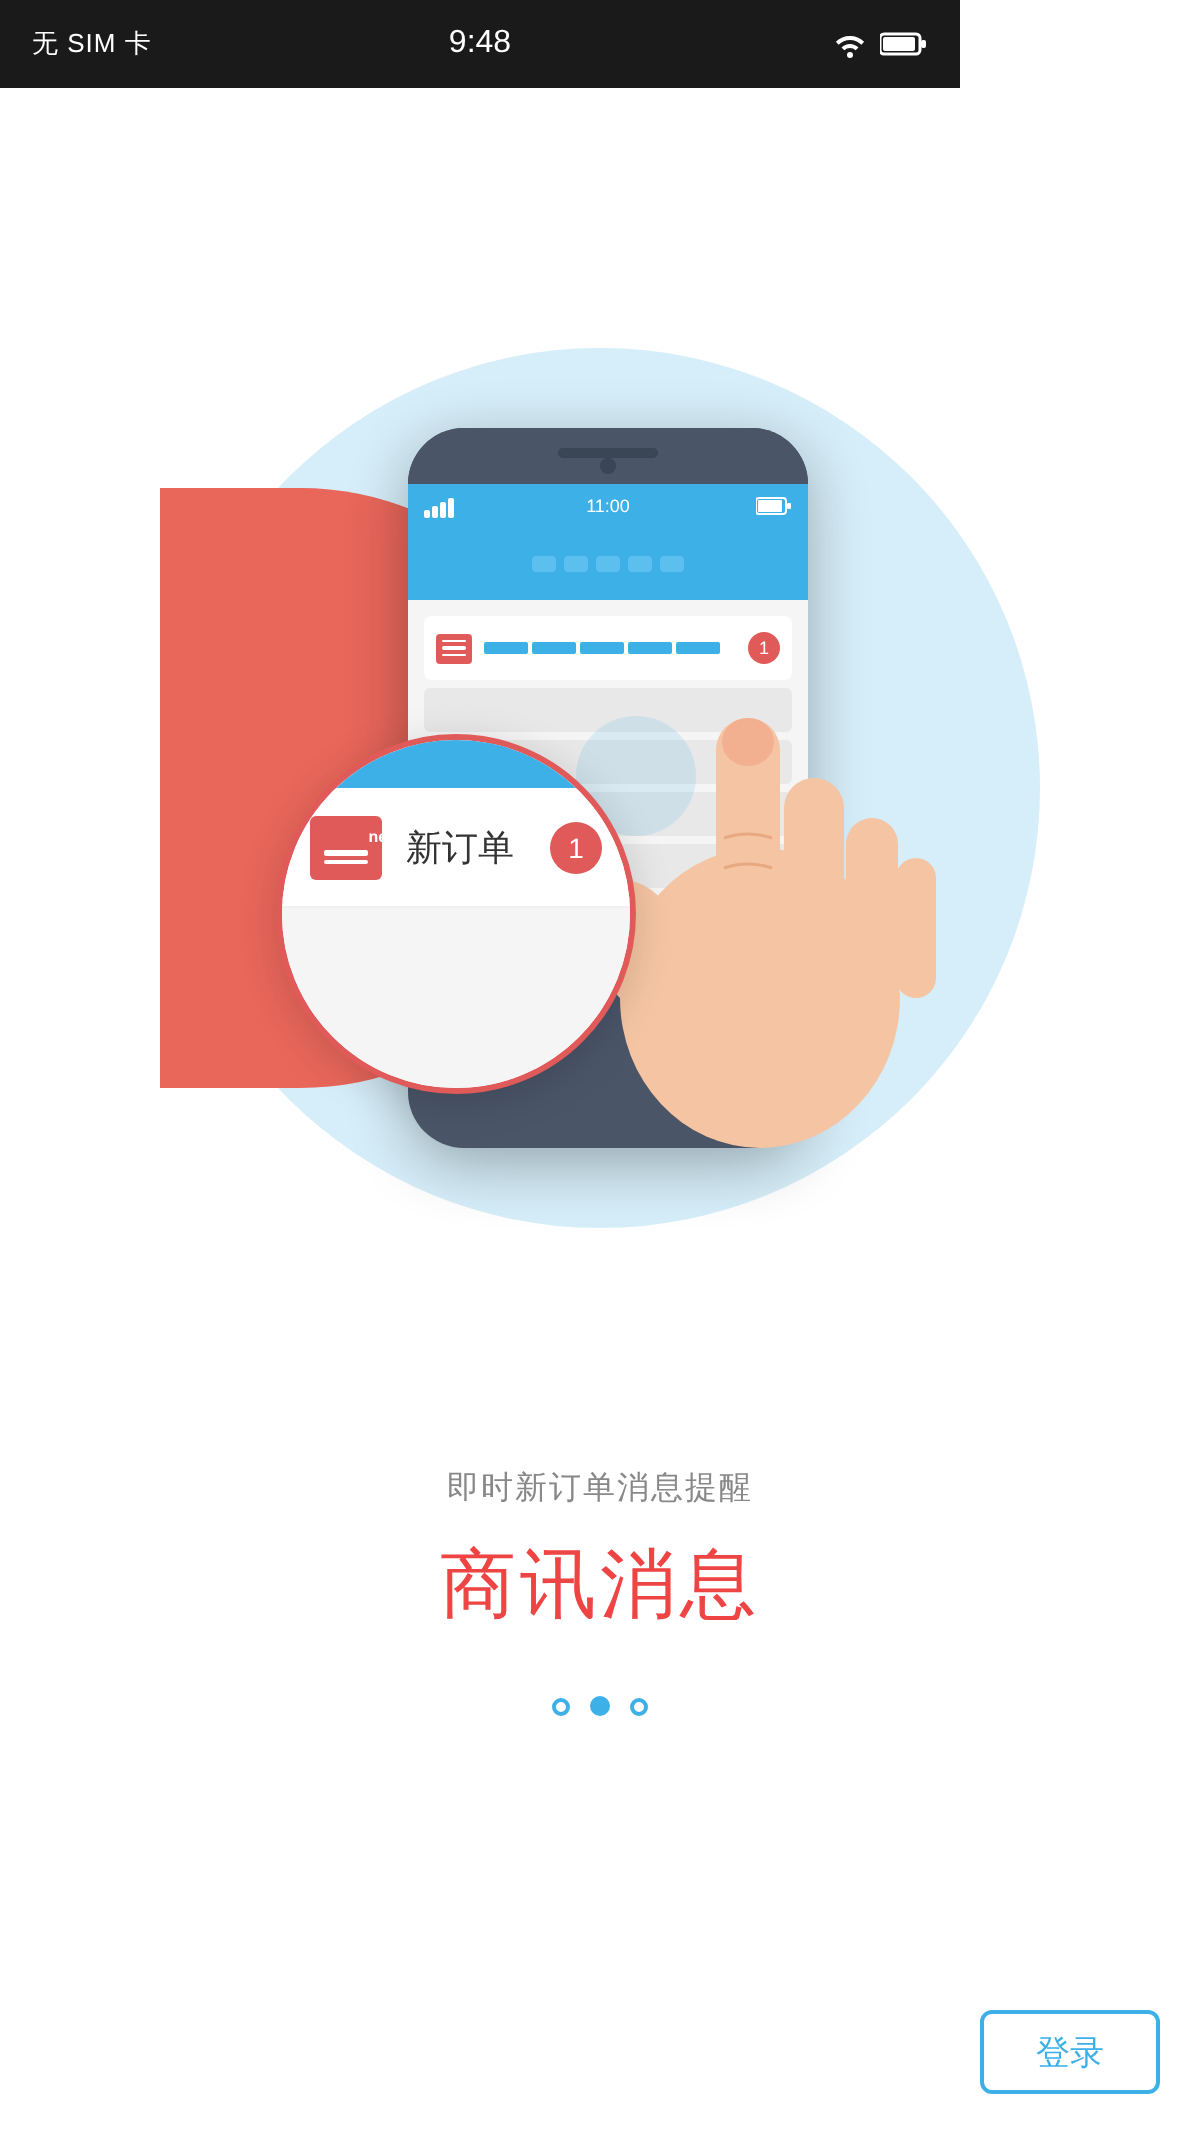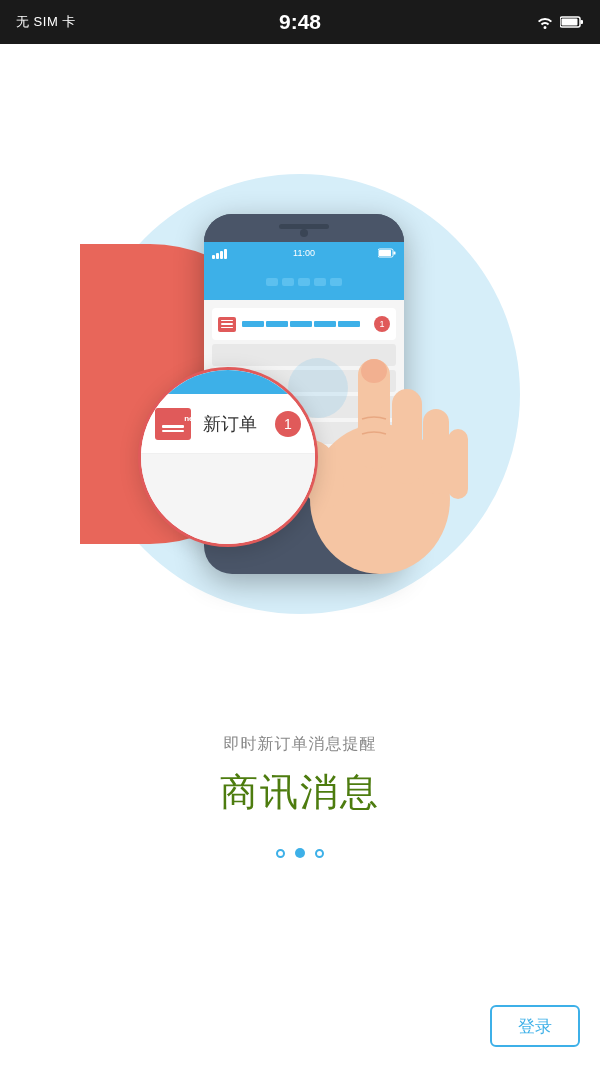--- a/index.html
+++ b/index.html
@@ -7,41 +7,41 @@
       width: 600px;
       height: 1067px;
       background: #fff;
       font-family: -apple-system, 'PingFang SC', 'Hiragino Sans GB', sans-serif;
       overflow: hidden;
       position: relative;
     }
 
     
     .status-bar {
-      width: 600px;
+      width: 480px;
       height: 44px;
       background: #1a1a1a;
       display: flex;
       align-items: center;
       justify-content: space-between;
       padding: 0 16px;
       color: #fff;
       font-size: 14px;
       position: relative;
     }
     .status-left {
       font-size: 13px;
       letter-spacing: 0.5px;
     }
     .status-center {
       position: absolute;
       left: 50%;
       transform: translateX(-50%);
-      font-size: 21px;
-      font-weight: 700;
+      font-size: 16px;
+      font-weight: 400;
     }
     .status-right {
       display: flex;
       align-items: center;
       gap: 6px;
     }
 
     
     .main-content {
       width: 600px;
@@ -262,21 +262,21 @@
       margin-top: 0;
       gap: 12px;
     }
     .subtitle-text {
       font-size: 16px;
       color: #888;
       letter-spacing: 1px;
     }
     .title-text {
       font-size: 38px;
-      color: #4d7c0f;
+      color: #ef4444;
       font-weight: 500;
       letter-spacing: 2px;
     }
 
     
     .dots-indicator {
       display: flex;
       gap: 10px;
       margin-top: 30px;
       align-items: center;

